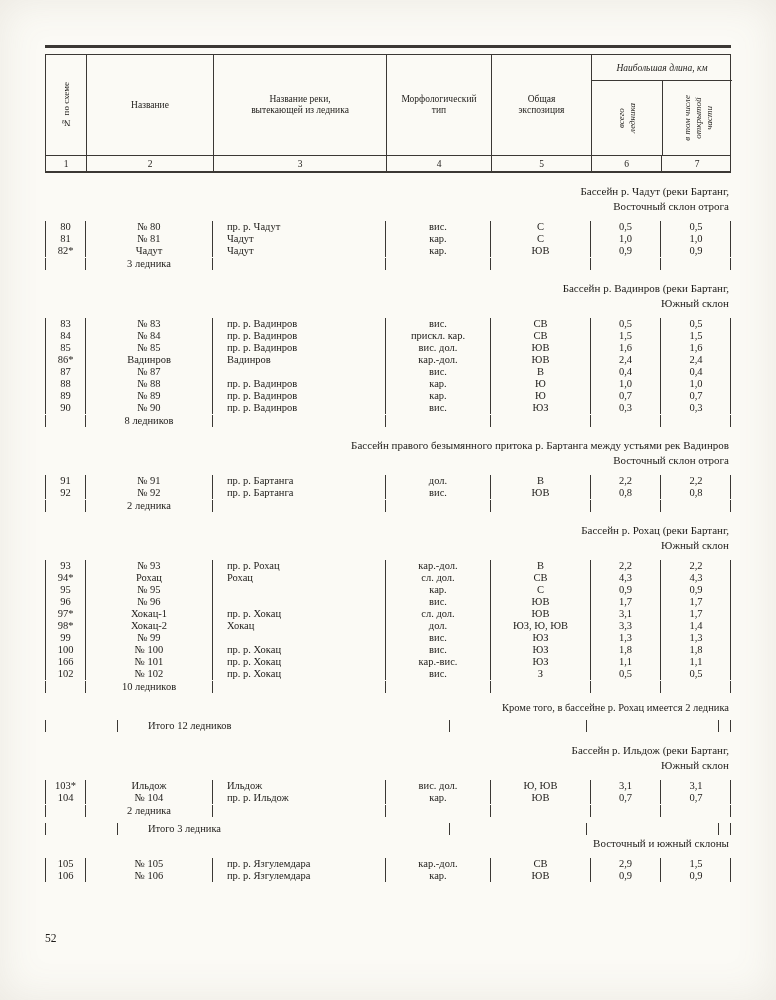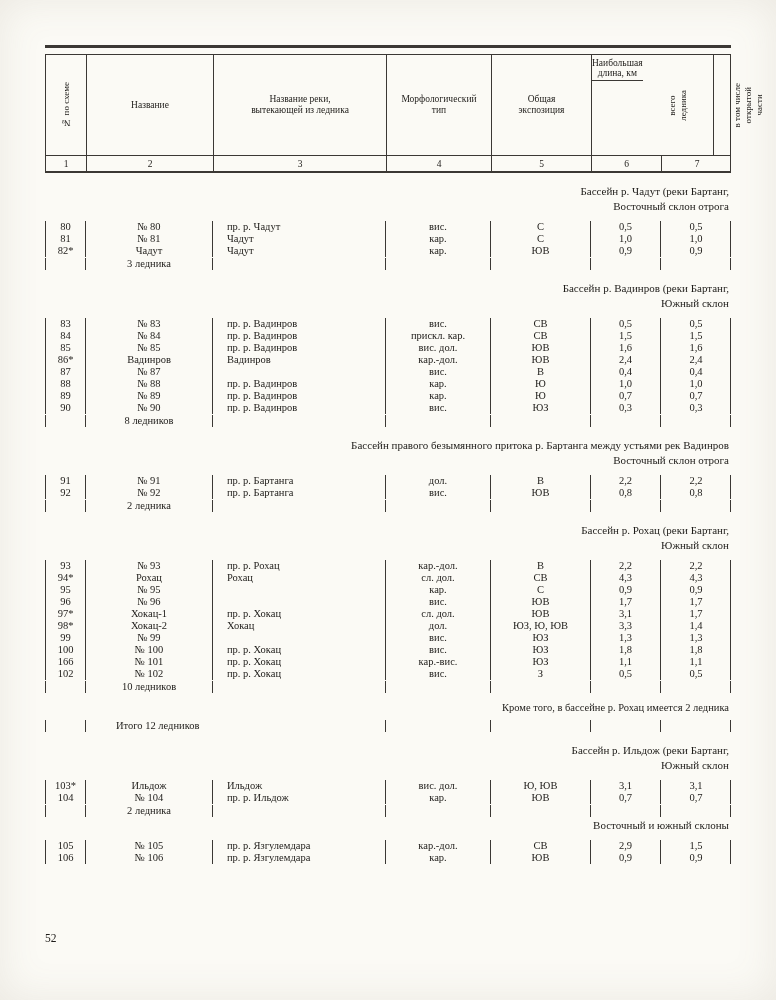--- a/index.html
+++ b/index.html
@@ -20,21 +20,21 @@
   .thead{
     display:grid;grid-template-columns:40px 127px 173px 105px 100px 141px;
     height:100px;border-bottom:1px solid var(--line);
     border-left:1px solid var(--line);border-right:1px solid var(--line);
   }
   .thead > div + div{border-left:1px solid var(--line);}
   .th{display:flex;align-items:center;justify-content:center;text-align:center;
       font-size:9.5px;line-height:11px;white-space:pre-line;padding:2px;}
   .vtext{writing-mode:vertical-rl;transform:rotate(180deg);display:inline-block;
          white-space:pre-line;font-size:9px;line-height:11px;text-align:center;}
-  .th-group{display:flex;flex-direction:row;}
+  .th-group{display:flex;flex-direction:column;font-style:italic;}
   .th-group-title{height:25px;border-bottom:1px solid var(--line);
       display:flex;align-items:center;justify-content:center;font-size:9.5px;text-align:center;}
   .th-group-sub{flex:1;display:grid;grid-template-columns:70px 71px;}
   .th-sub{display:flex;align-items:center;justify-content:center;}
   .th-sub + .th-sub{border-left:1px solid var(--line);}
   .numrow{
     display:grid;grid-template-columns:var(--gcols);height:15px;
     border-left:1px solid var(--line);border-right:1px solid var(--line);
     border-bottom:2px solid var(--line);font-size:9.5px;
   }
@@ -46,21 +46,21 @@
   .sec-l2{margin-top:2px;}
   .sec-line.bold{font-weight:normal;}
 
   .rows-block{margin-top:8px;}
   .trow{display:grid;grid-template-columns:var(--gcols);border-right:1px solid var(--line);}
   .trow > .cell{border-left:1px solid var(--line);min-height:12px;
       display:flex;align-items:center;justify-content:center;
       font-size:10.5px;line-height:12px;padding:0 2px;white-space:nowrap;}
   .trow > .cell.c3{justify-content:flex-start;padding-left:14px;}
   .countrow{margin-top:1px;margin-bottom:1px;}
-  .itogorow{grid-template-columns:40px 300px 105px 100px 70px 71px;margin-top:6px;}
+  .itogorow{grid-template-columns:40px 300px 105px 100px 70px 71px;margin-top:6px;gap:32px;}
   .itogorow > .cell.c23{justify-content:flex-start;padding-left:30px;overflow:visible;}
   .note{text-align:right;font-size:10.5px;line-height:13px;margin-top:8px;padding-right:2px;}
 
   .pagenum{position:absolute;left:45px;top:932px;font-size:11.5px;}
 </style>
 </head>
 <body>
 
 <div class="page">
   <div class="table">
@@ -396,20 +396,28 @@
         </div>
         <div class="trow countrow">
           <div class="cell c1"></div>
           <div class="cell c2">2 ледника</div>
           <div class="cell c3"></div>
           <div class="cell c4"></div>
           <div class="cell c5"></div>
           <div class="cell c6"></div>
           <div class="cell c7"></div>
         </div>
+        <div class="trow itogorow">
+          <div class="cell c1"></div>
+          <div class="cell c23">Итого 3 ледника</div>
+          <div class="cell c4"></div>
+          <div class="cell c5"></div>
+          <div class="cell c6"></div>
+          <div class="cell c7"></div>
+        </div>
         <div class="sec-line sec-l2">Восточный и южный склоны</div>
         <div class="rows-block">
           <div class="trow">
             <div class="cell c1">105</div>
             <div class="cell c2">№ 105</div>
             <div class="cell c3">пр. р. Язгулемдара</div>
             <div class="cell c4">кар.-дол.</div>
             <div class="cell c5">СВ</div>
             <div class="cell c6">2,9</div>
             <div class="cell c7">1,5</div>

